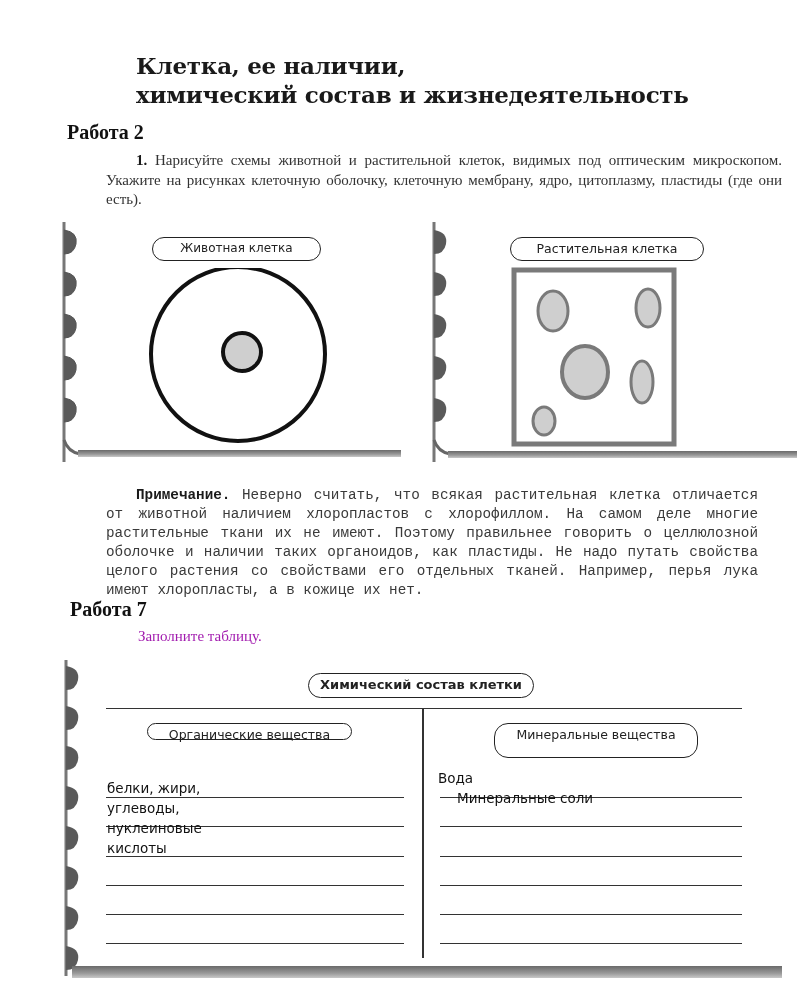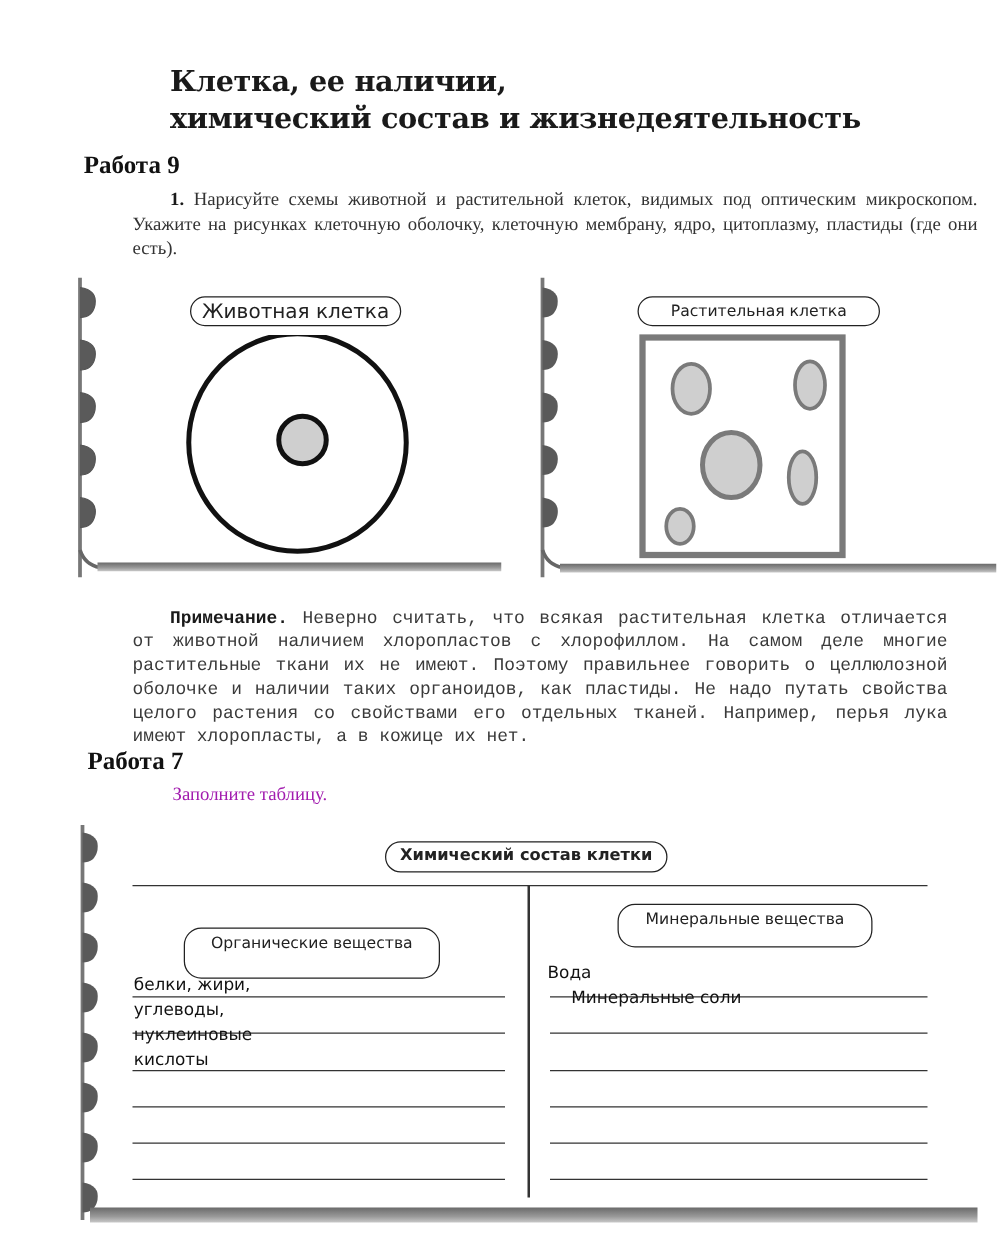--- a/index.html
+++ b/index.html
@@ -18,39 +18,39 @@
   .task .num { font-weight: bold; color: #1a1a1a; }
   .task p { margin: 0; text-indent: 30px; }
 
   .note { left: 106px; top: 486px; width: 652px; font-family: Liberation Mono, monospace; font-size: 14.3px; line-height: 19px; text-align: justify; color: #3a3a3a; }
   .note p { margin: 0; text-indent: 30px; }
   .note .lbl { font-weight: bold; color: #1a1a1a; }
 
   .fill { left: 138px; top: 628px; font-family: "Liberation Serif", serif; font-size: 15px; color: #a21caf; white-space: nowrap; }
 
   .pill { position: absolute; border: 1.5px solid #222; border-radius: 14px; background: #fff; text-align: center; font-family: "DejaVu Sans", sans-serif; color: #222; white-space: nowrap; box-sizing: border-box; }
-  .pill.p1 { left: 152px; top: 237px; width: 169px; height: 24px; font-size: 16px; line-height: 21px; }
+  .pill.p1 { left: 152px; top: 237px; width: 169px; height: 24px; font-size: 12px; line-height: 21px; }
   .pill.p2 { left: 510px; top: 237px; width: 194px; height: 24px; font-size: 12.5px; line-height: 21px; }
   .pill.p3 { left: 308px; top: 673px; width: 226px; height: 25px; font-size: 13px; line-height: 22px; font-weight: bold; }
-  .pill.p4 { left: 147px; top: 742px; width: 205px; height: 41px; font-size: 12.5px; line-height: 22px; }
+  .pill.p4 { left: 147px; top: 723px; width: 205px; height: 17px; font-size: 12.5px; line-height: 22px; }
   .pill.p5 { left: 494px; top: 723px; width: 204px; height: 35px; font-size: 12.5px; line-height: 22px; }
   .frame-bottom { position: absolute; height: 7px; background: linear-gradient(#6a6a6a, #999 60%, #c8c8c8); }
 
   .rule { position: absolute; height: 1px; background: #333; }
   .vrule { position: absolute; width: 1.5px; background: #333; }
 
   .hw { position: absolute; font-family: "DejaVu Sans", sans-serif; font-size: 13.5px; color: #111; white-space: nowrap; }
 </style>
 </head>
 <body>
 
 <div class="abs title title-1">Клетка, ее наличии,</div>
 <div class="abs title title-2">химический состав и жизнедеятельность</div>
 
-<div class="abs section sec6">Работа 9</div>
+<div class="abs section sec6">Работа 2</div>
 <div class="abs task">
   <p><span class="num">1.</span> <span>Нарисуйте схемы животной и растительной клеток, видимых под оптическим микроскопом. Укажите на рисунках клеточную оболочку, клеточную мембрану, ядро, цитоплазму, пластиды (где они есть).</span></p>
 </div>
 
 <div>
   <svg class="abs" style="left:60px;top:222px" width="22" height="240">
     <g fill="#666" stroke="#555" stroke-width="1">
       <path d="M4 0 L4 240" stroke="#777" stroke-width="3"></path>
       <path d="M4 8 q14 2 12 14 q-2 10 -12 10" fill="#5a5a5a"></path>
       <path d="M4 50 q14 2 12 14 q-2 10 -12 10" fill="#5a5a5a"></path>

